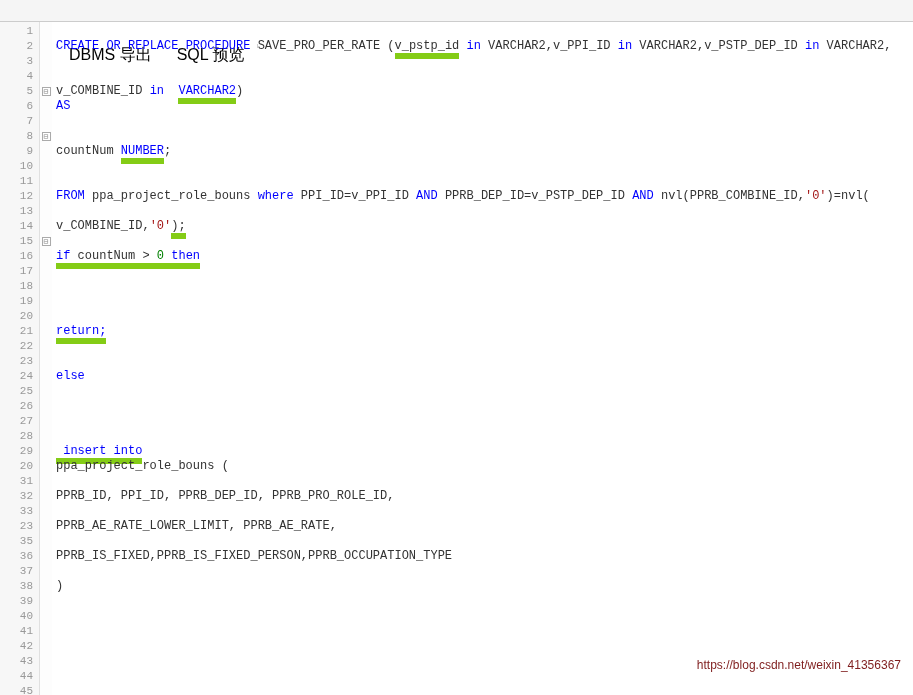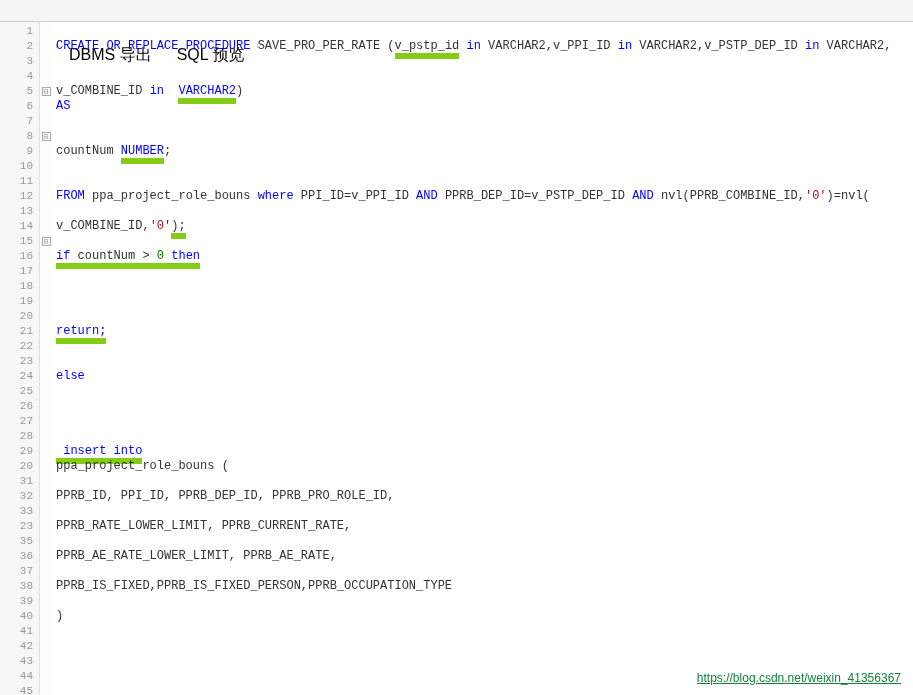--- a/index.html
+++ b/index.html
@@ -90,26 +90,25 @@
     .kw { color: #0000ff; margin-top: 16px; }
     .num { color: #008000; }
     .str { color: #a31515; }
     .redline {
       border-bottom: 6px solid #84cc16;
       display: inline-block;
       line-height: 13px;
     }
     .watermark {
       position: absolute;
-      bottom: 10px;
+      bottom: 23px;
       right: 12px;
-      color: #15803d;
+      color: #7f1d1d;
       font-size: 12px;
       font-family: sans-serif;
-      text-decoration: underline;
     }
   </style>
 </head>
 <body>
 
 <div class="tabs">
   <div class="tab active">定义</div>
   <div class="tab">DBMS 导出</div>
   <div class="tab">SQL 预览</div>
 </div>
@@ -218,21 +217,20 @@
 <div class="code-line"><span>v_COMBINE_ID,</span><span class="str">'0'</span><span class="redline">);</span></div>
 <div class="code-line"><span class="redline"><span class="kw">if</span><span> </span><span>countNum &gt; </span><span class="num">0</span><span> </span><span class="kw">then</span></span></div>
 <div class="code-line"></div>
 <div class="code-line"><span class="redline kw">return;</span></div>
 <div class="code-line"></div>
 <div class="code-line"><span class="kw">else</span></div>
 <div class="code-line"></div>
 <div class="code-line"><span class="redline kw"> insert into</span></div>
 <div class="code-line"><span>ppa_project_role_bouns (</span></div>
 <div class="code-line"><span>PPRB_ID, PPI_ID, PPRB_DEP_ID, PPRB_PRO_ROLE_ID,</span></div>
-<div class="code-line"><span>PPRB_RATE_LOWER_LIMIT, PPRB_CURRENT_RATE,</span></div>
 <div class="code-line"><span>PPRB_AE_RATE_LOWER_LIMIT, PPRB_AE_RATE,</span></div>
 <div class="code-line"><span>PPRB_IS_FIXED,PPRB_IS_FIXED_PERSON,PPRB_OCCUPATION_TYPE</span></div>
 <div class="code-line"><span>)</span></div>
 
 
 
 
 
 
 

